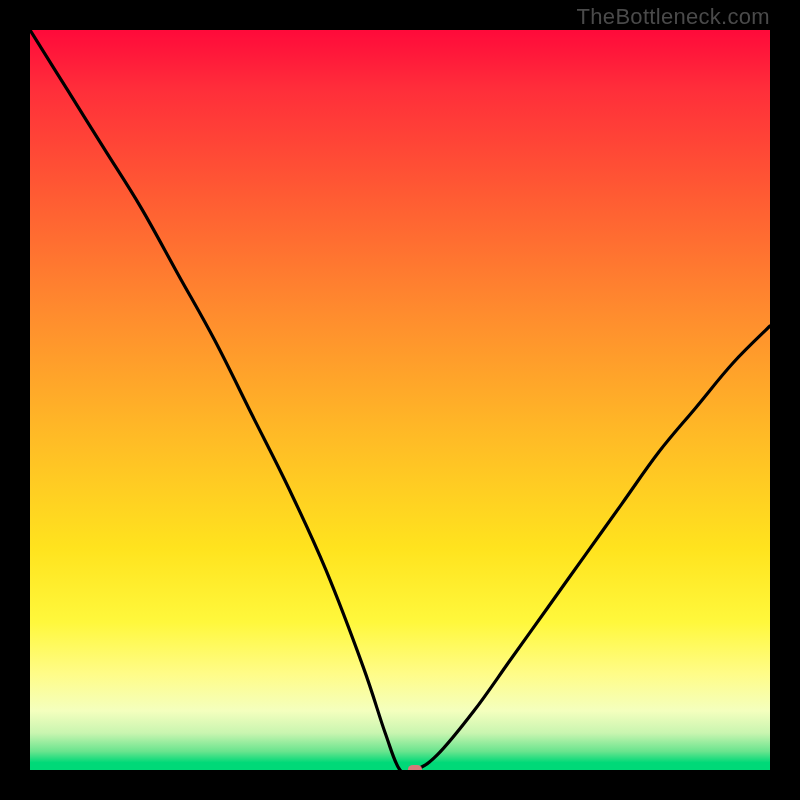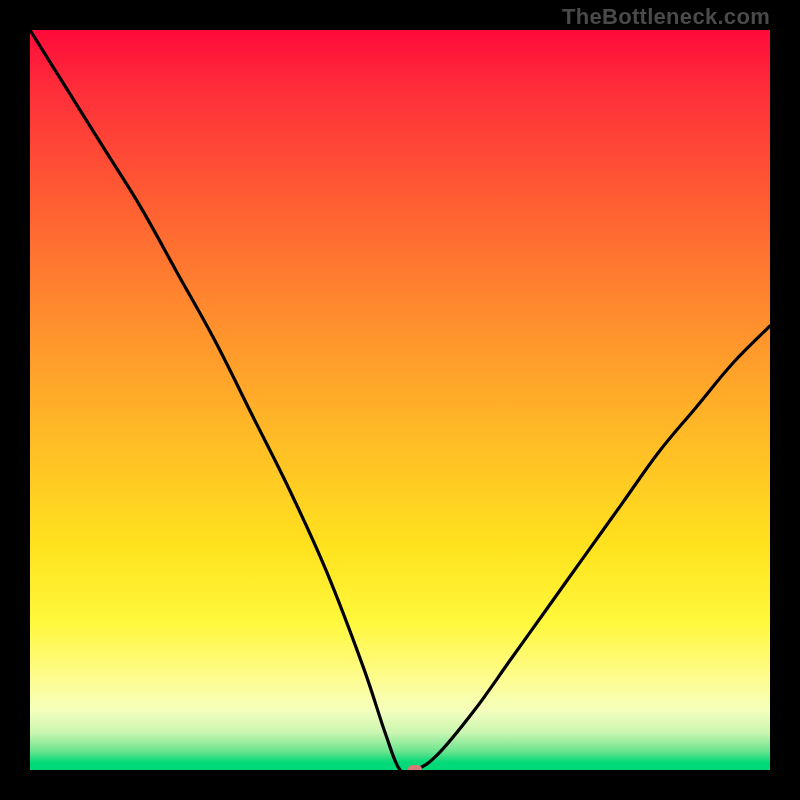--- a/index.html
+++ b/index.html
@@ -16,21 +16,21 @@
     width: 800px;
     height: 800px;
     background: #000;
   }
   .watermark {
     position: absolute;
     top: 4px;
     right: 30px;
     color: #4a4a4a;
     font-size: 22px;
-    font-weight: 700;
+    font-weight: 400;
     letter-spacing: 0.3px;
     z-index: 10;
   }
   .plot-area {
     position: absolute;
     left: 30px;
     top: 30px;
     width: 740px;
     height: 740px;
     overflow: hidden;

